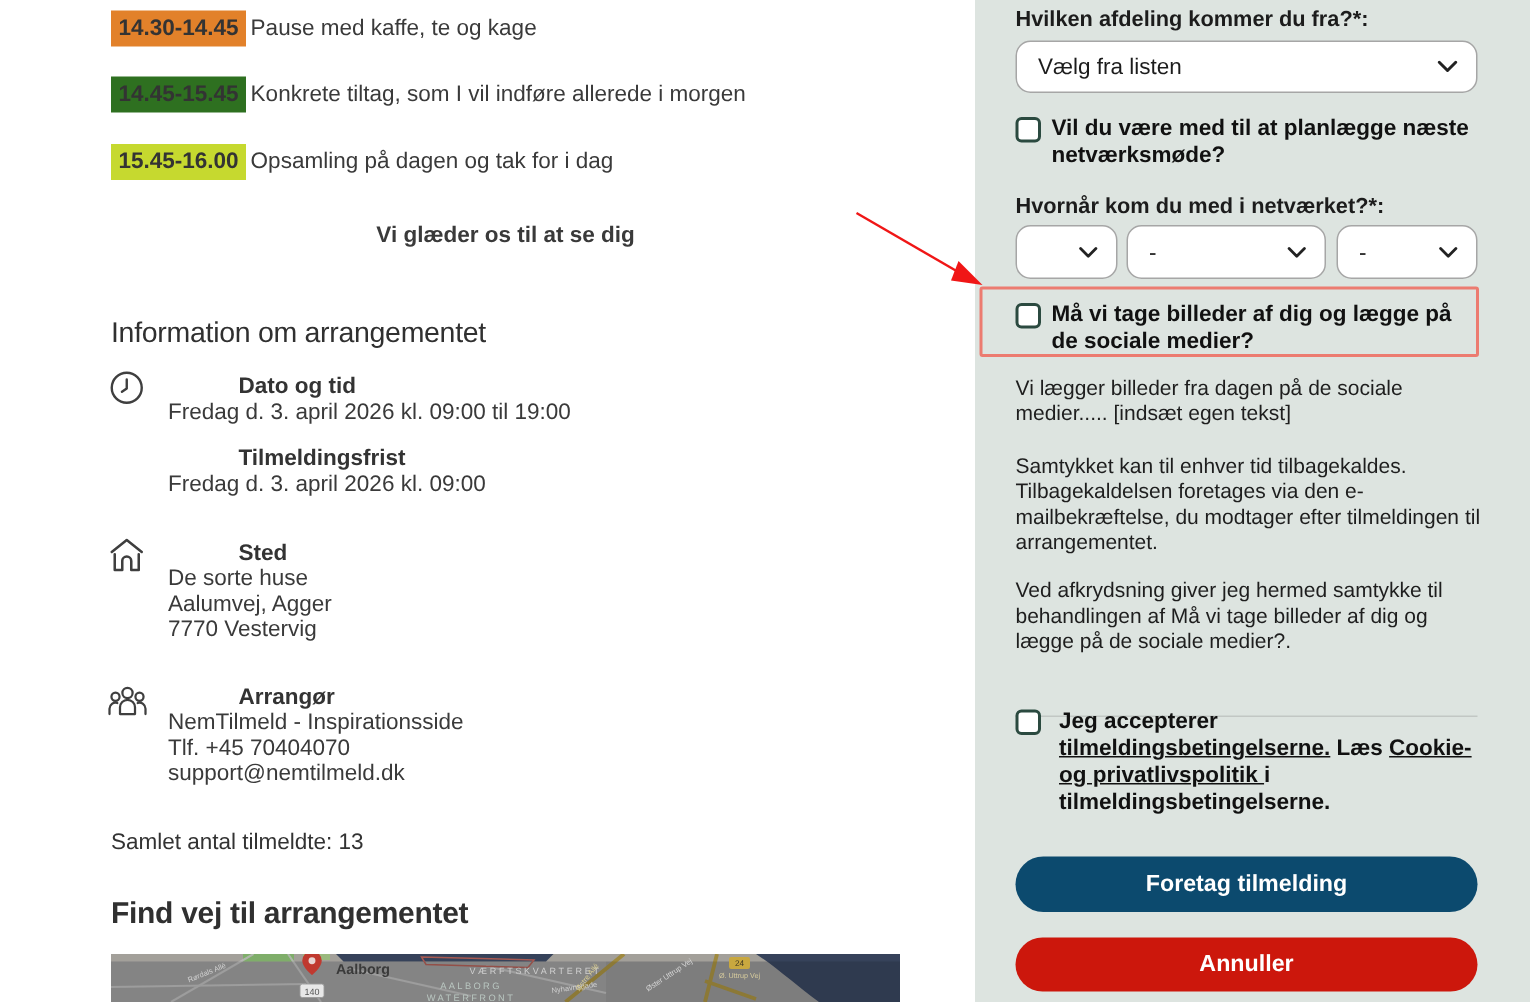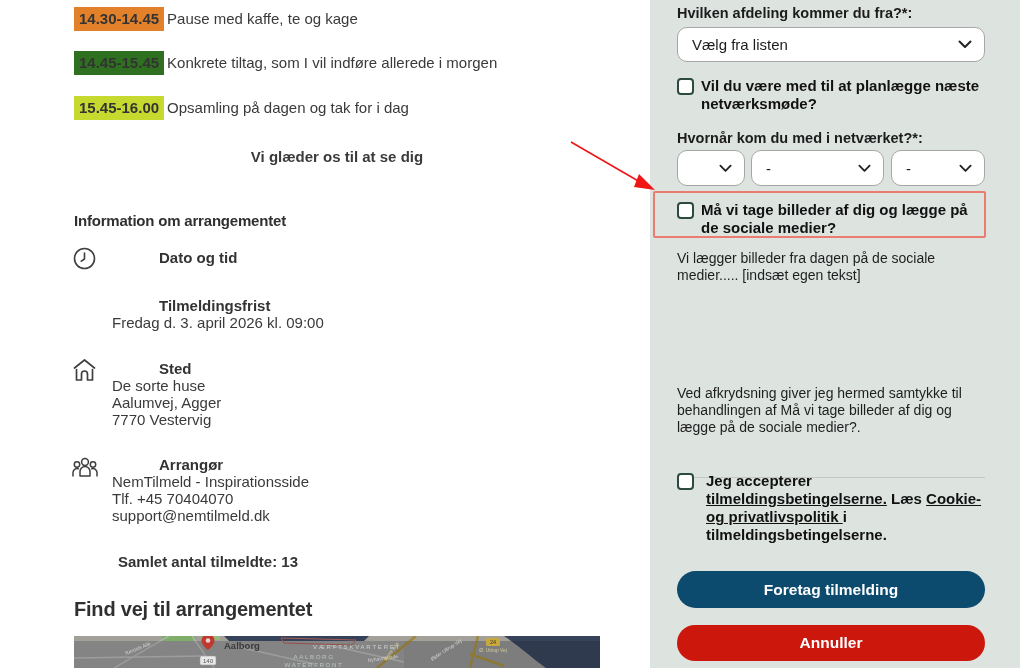--- a/index.html
+++ b/index.html
@@ -7,25 +7,25 @@
     position:relative;width:1020px;height:668px;overflow:hidden;
     font-family:"Liberation Sans", sans-serif;color:#3a3a3a;background:#fff;
   }
   .abs{position:absolute;}
 
   
   .sched-row{left:74px;font-size:15px;line-height:19px;white-space:nowrap;}
   .time-badge{display:inline-block;padding:2px 5px 3px 5px;font-weight:bold;color:#333;margin-right:3px;}
   .sched-label{color:#3a3a3a;}
   .closing-line{left:74px;width:526px;text-align:center;font-weight:bold;font-size:15px;color:#3a3a3a;}
-  h2.section{left:74px;margin:0;font-size:15px;font-weight:bold;color:#303030;letter-spacing:-0.2px;}
+  h2.section{left:74px;margin:0;font-size:19px;font-weight:normal;color:#303030;letter-spacing:-0.2px;}
   h2.sub{left:74px;margin:0;font-size:20px;font-weight:bold;color:#303030;letter-spacing:-0.2px;}
   .info-label{left:112px;font-weight:bold;font-size:15px;color:#333;margin-left:47px;}
   .info-value{left:112px;font-size:15px;color:#3a3a3a;white-space:nowrap;}
-  .total-line{left:74px;font-weight:bold;font-size:15px;color:#333;margin-left:44px;}
+  .total-line{left:74px;font-weight:normal;font-size:15px;color:#333;}
   .icon-line{color:#3f3f3f;}
 
   
   .panel{left:650px;top:0;width:370px;height:668px;}
   .form-label{left:677px;font-weight:bold;font-size:14.5px;color:#1c1c1c;white-space:nowrap;}
   .selectbox{
     background:#fff;border:1px solid #a6a6a6;border-radius:10px;
     display:flex;align-items:center;justify-content:space-between;
     font-size:15px;color:#1c1c1c;padding:0 12px 0 14px;box-sizing:border-box;cursor:pointer;
   }
@@ -66,20 +66,21 @@
 
   <h2 class="abs section" style="top:212px;">Information om arrangementet</h2>
 
   <div class="abs icon-line" style="left:73px;top:247px;">
     <svg width="23" height="23" viewBox="0 0 23 23" fill="none">
       <circle cx="11.5" cy="11.5" r="10" stroke="#3f3f3f" stroke-width="1.6"></circle>
       <path d="M11.5 6 V12 L8.3 14.2" stroke="#3f3f3f" stroke-width="1.6" stroke-linecap="round" stroke-linejoin="round"></path>
     </svg>
   </div>
   <div class="abs info-label" style="top:249px;">Dato og tid</div>
+  <div class="abs info-value" style="top:266px;">Fredag d. 3. april 2026 kl. 09:00 til 19:00</div>
 
   <div class="abs info-label" style="top:297px;">Tilmeldingsfrist</div>
   <div class="abs info-value" style="top:314px;">Fredag d. 3. april 2026 kl. 09:00</div>
 
   <div class="abs icon-line" style="left:71px;top:357px;">
     <svg width="27" height="26" viewBox="0 0 27 26" fill="none">
       <path d="M3.5 11 L13.5 3 L23.5 11" stroke="#3f3f3f" stroke-width="1.7" stroke-linecap="round" stroke-linejoin="round"></path>
       <path d="M5.5 12.5 V23 H10.5 V17 a3 3 0 0 1 6 0 V23 H21.5 V12.5" stroke="#3f3f3f" stroke-width="1.7" stroke-linecap="round" stroke-linejoin="round"></path>
     </svg>
   </div>
@@ -203,20 +204,21 @@
     </span>
   </div>
 
   <div class="abs hl-box" style="left: 653px; top: 191px; width: 333px; height: 47px; border-color: rgb(236, 123, 112);"></div>
   <div class="abs cbx-row" style="left:677px;top:201px;width:300px;">
     <span class="cbx" style="margin-top:1px;"></span>
     <span class="cbx-label">Må vi tage billeder af dig og lægge på de sociale medier?</span>
   </div>
 
   <div class="abs body-text" style="top:250px;">Vi lægger billeder fra dagen på de sociale medier..... [indsæt egen tekst]</div>
+  <div class="abs body-text" style="top:302px;">Samtykket kan til enhver tid tilbagekaldes. Tilbagekaldelsen foretages via den e-mailbekræftelse, du modtager efter tilmeldingen til arrangementet.</div>
   <div class="abs body-text" style="top:385px;">Ved afkrydsning giver jeg hermed samtykke til behandlingen af Må vi tage billeder af dig og lægge på de sociale medier?.</div>
 
   <div class="abs divider" style="top:477px;"></div>
 
   <div class="abs cbx-row" style="left:677px;top:472px;width:312px;gap:12px;">
     <span class="cbx" style="margin-top:1px;"></span>
     <span class="cbx-label"><span>Jeg accepterer </span><span class="lnk">tilmeldingsbetingelserne.</span><span> Læs </span><span class="lnk">Cookie- og privatlivspolitik </span><span>i tilmeldingsbetingelserne.</span></span>
   </div>
 
   <button class="abs pill-btn" style="top: 571px; height: 37px; background-color: #0c4a6e;">Foretag tilmelding</button>

